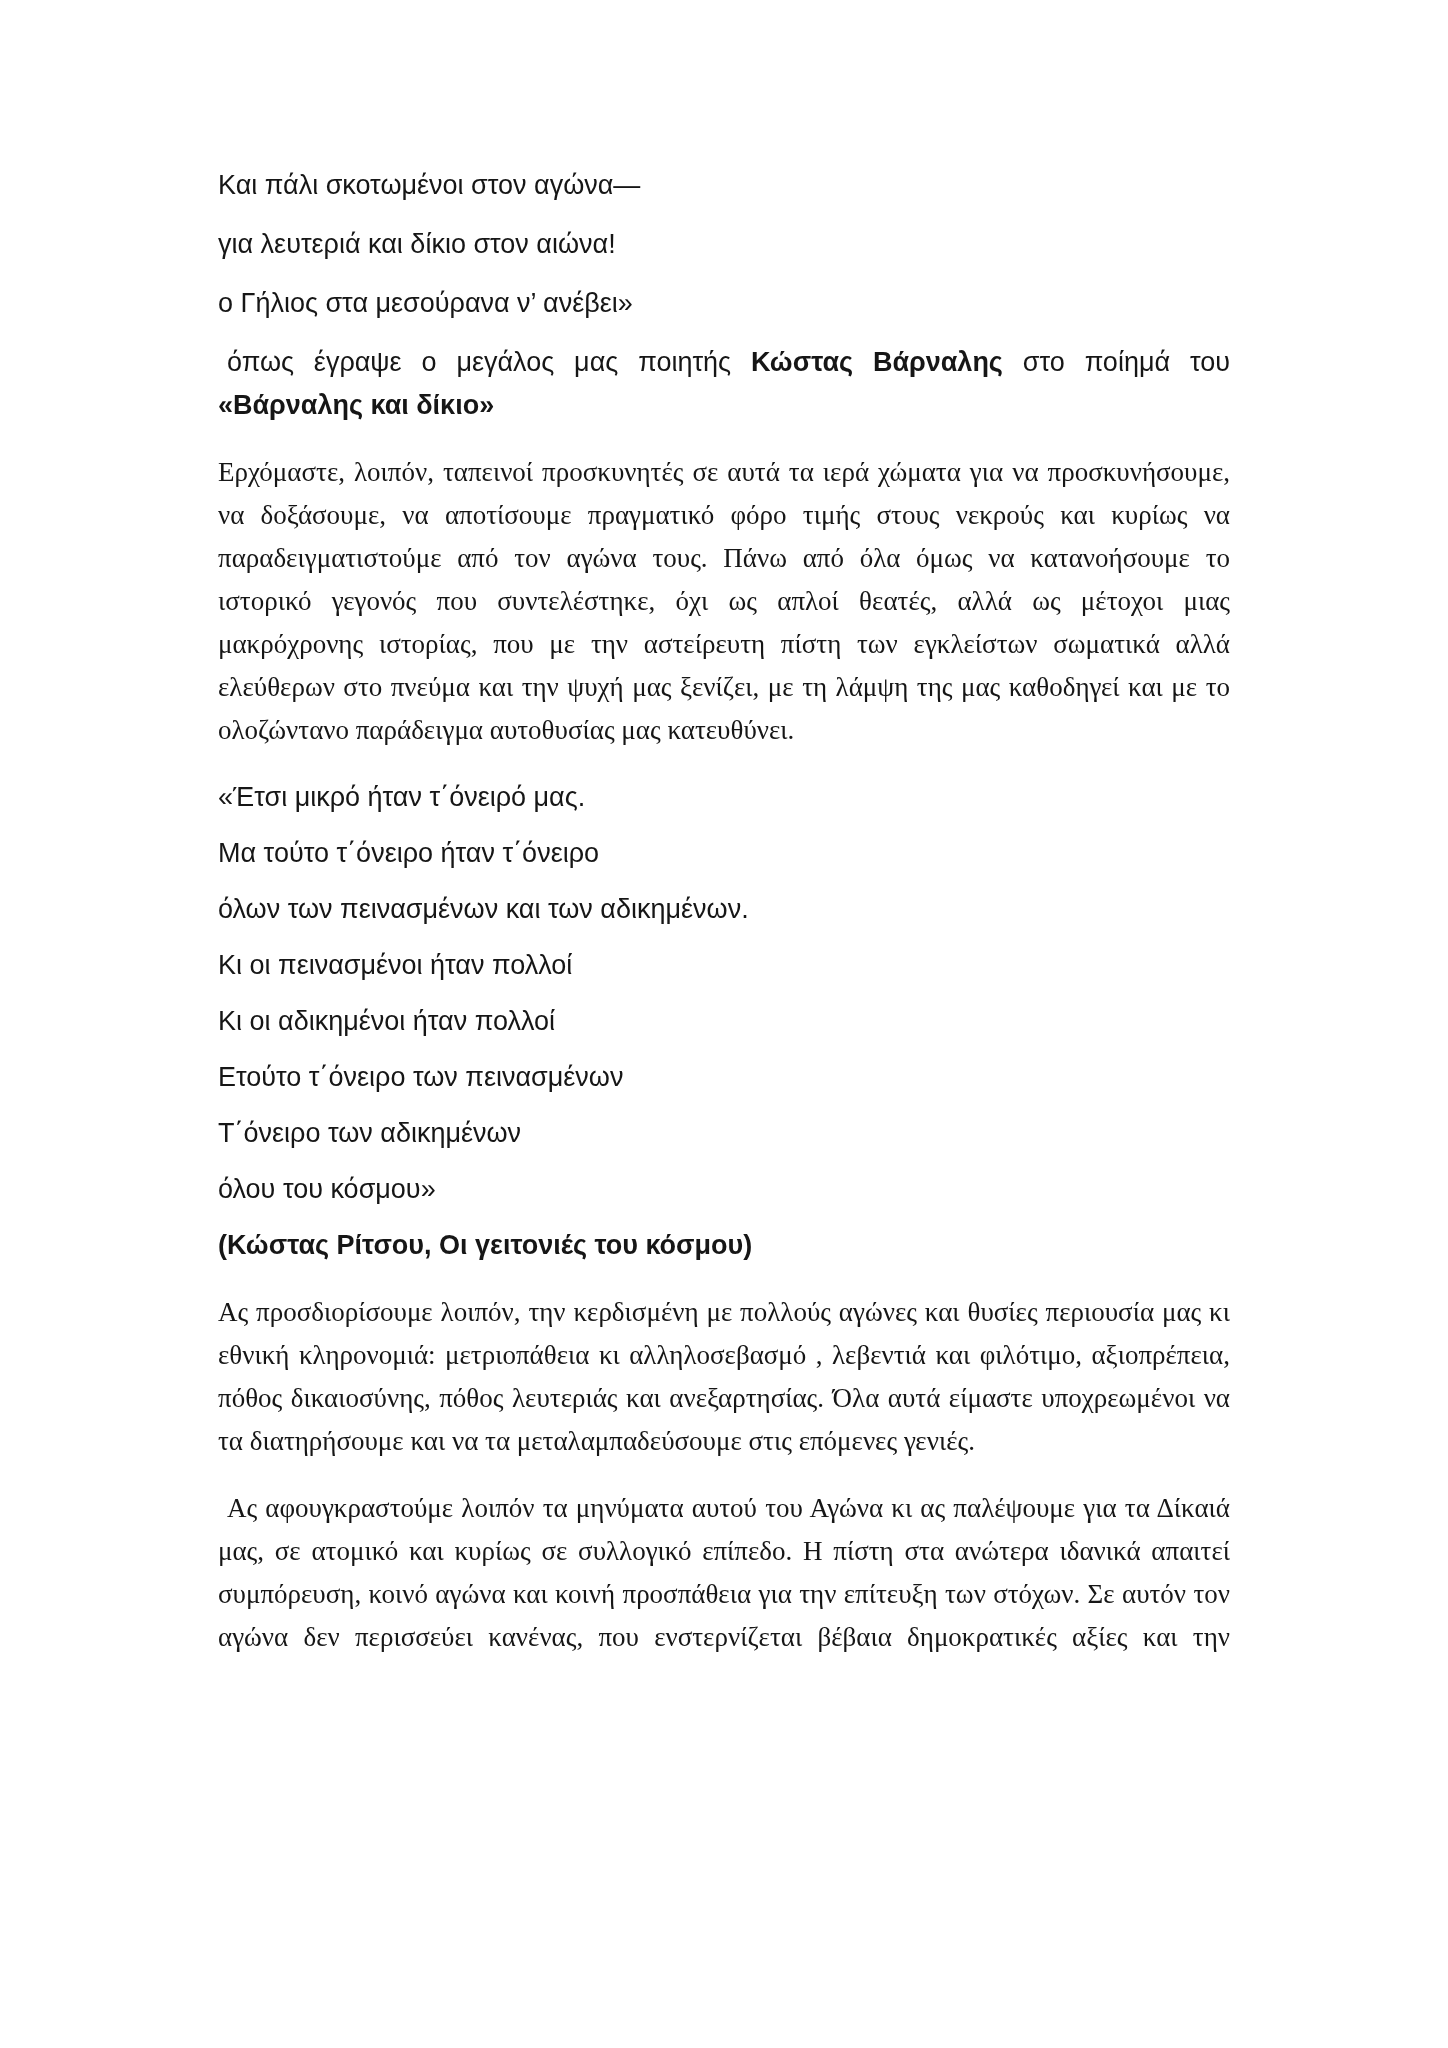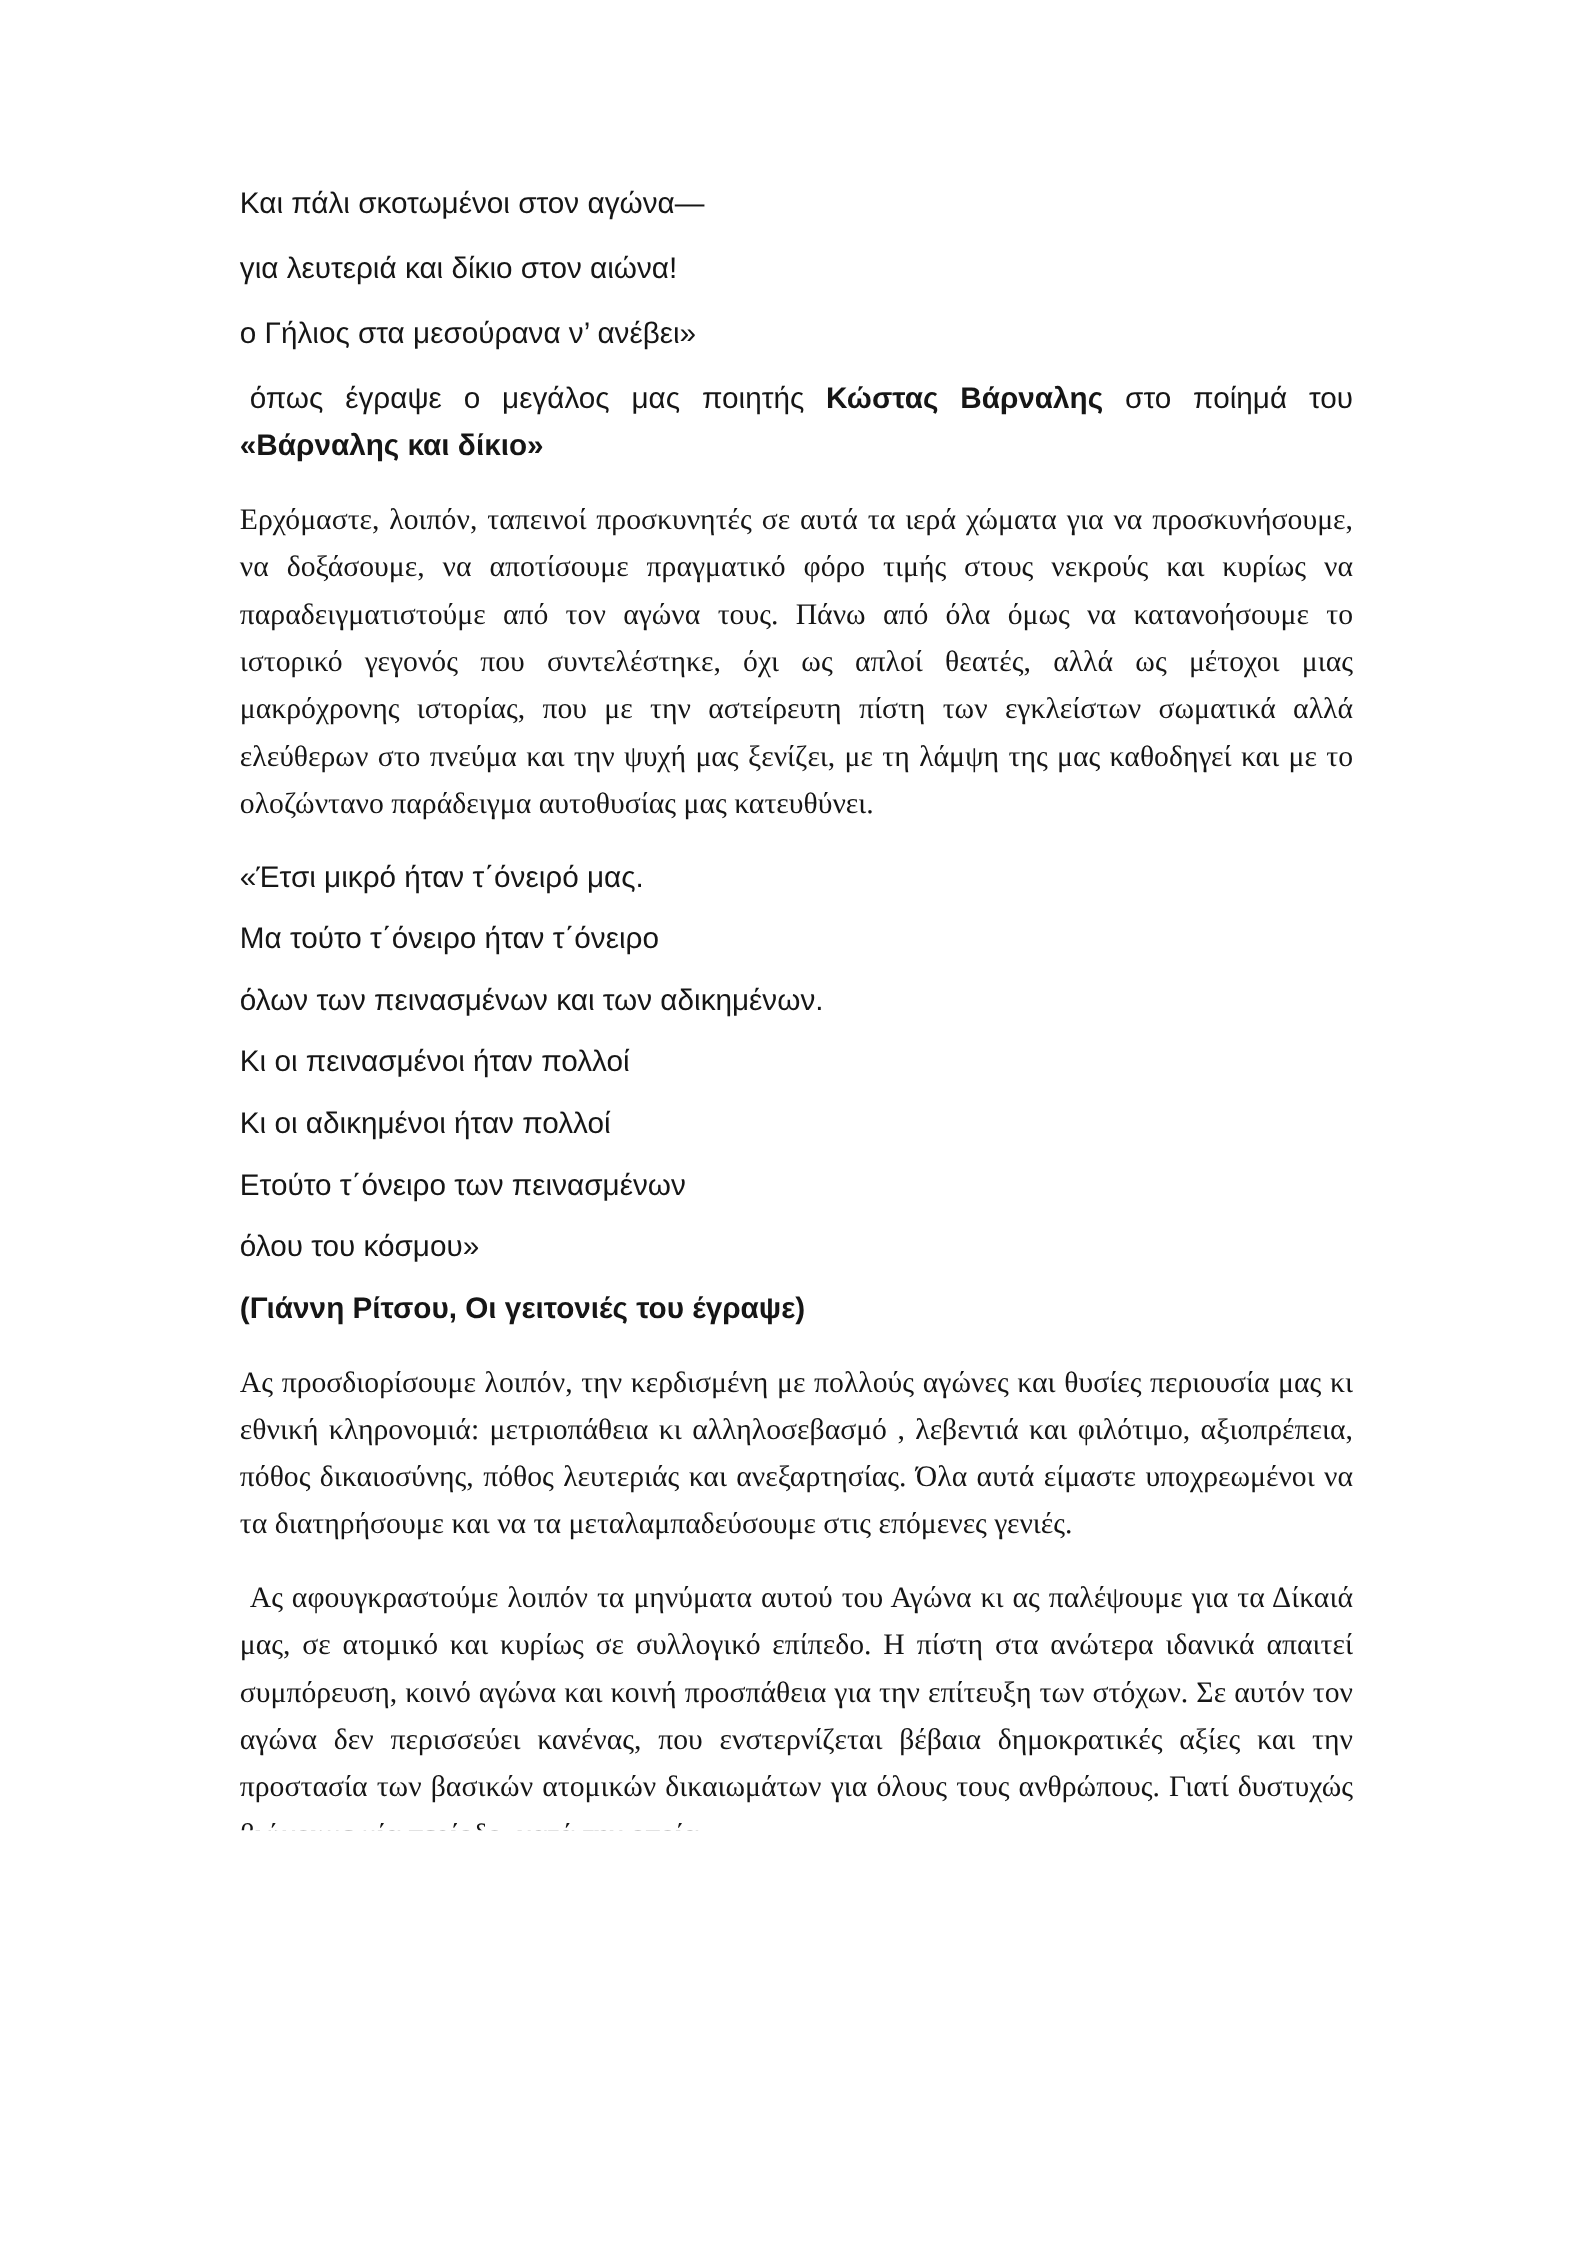--- a/index.html
+++ b/index.html
@@ -75,23 +75,24 @@
     <p class="attribution indent1"><span> όπως έγραψε ο μεγάλος μας ποιητής </span><b>Κώστας Βάρναλης</b><span> στο ποίημά του </span><b>«Βάρναλης και δίκιο»</b></p>
 
     <p class="para">Ερχόμαστε, λοιπόν, ταπεινοί προσκυνητές σε αυτά τα ιερά χώματα για να προσκυνήσουμε, να δοξάσουμε, να αποτίσουμε πραγματικό φόρο τιμής στους νεκρούς και κυρίως να παραδειγματιστούμε από τον αγώνα τους. Πάνω από όλα όμως να κατανοήσουμε το ιστορικό γεγονός που συντελέστηκε, όχι ως απλοί θεατές, αλλά ως μέτοχοι μιας μακρόχρονης ιστορίας, που με την αστείρευτη πίστη των εγκλείστων σωματικά αλλά ελεύθερων στο πνεύμα και την ψυχή μας ξενίζει, με τη λάμψη της μας καθοδηγεί και με το ολοζώντανο παράδειγμα αυτοθυσίας μας κατευθύνει.</p>
 
     <p class="poem-line">«Έτσι μικρό ήταν τ΄όνειρό μας.</p>
     <p class="poem-line">Μα τούτο τ΄όνειρο ήταν τ΄όνειρο</p>
     <p class="poem-line">όλων των πεινασμένων και των αδικημένων.</p>
     <p class="poem-line">Κι οι πεινασμένοι ήταν πολλοί</p>
     <p class="poem-line">Κι οι αδικημένοι ήταν πολλοί</p>
     <p class="poem-line">Ετούτο τ΄όνειρο των πεινασμένων</p>
+    <p class="poem-line">Τ΄όνειρο των αδικημένων</p>
     <p class="poem-line">όλου του κόσμου»</p>
 
-    <p class="citation">(Γιάννη Ρίτσου, Οι γειτονιές του έγραψε)</p>
+    <p class="citation">(Κώστας Ρίτσου, Οι γειτονιές του κόσμου)</p>
 
     <p class="para">Ας προσδιορίσουμε λοιπόν, την κερδισμένη με πολλούς αγώνες και θυσίες περιουσία μας κι εθνική κληρονομιά: μετριοπάθεια κι αλληλοσεβασμό , λεβεντιά και φιλότιμο, αξιοπρέπεια, πόθος δικαιοσύνης, πόθος λευτεριάς και ανεξαρτησίας. Όλα αυτά είμαστε υποχρεωμένοι να τα διατηρήσουμε και να τα μεταλαμπαδεύσουμε στις επόμενες γενιές.</p>
 
     <p class="para indent1"> Ας αφουγκραστούμε λοιπόν τα μηνύματα αυτού του Αγώνα κι ας παλέψουμε για τα Δίκαιά μας, σε ατομικό και κυρίως σε συλλογικό επίπεδο. Η πίστη στα ανώτερα ιδανικά απαιτεί συμπόρευση, κοινό αγώνα και κοινή προσπάθεια για την επίτευξη των στόχων. Σε αυτόν τον αγώνα δεν περισσεύει κανένας, που ενστερνίζεται βέβαια δημοκρατικές αξίες και την προστασία των βασικών ατομικών δικαιωμάτων για όλους τους ανθρώπους. Γιατί δυστυχώς βιώνουμε μία περίοδο, κατά την οποία</p>
 
   </div>
 
   <div class="footer-page-number">4</div>
 </div>
 

